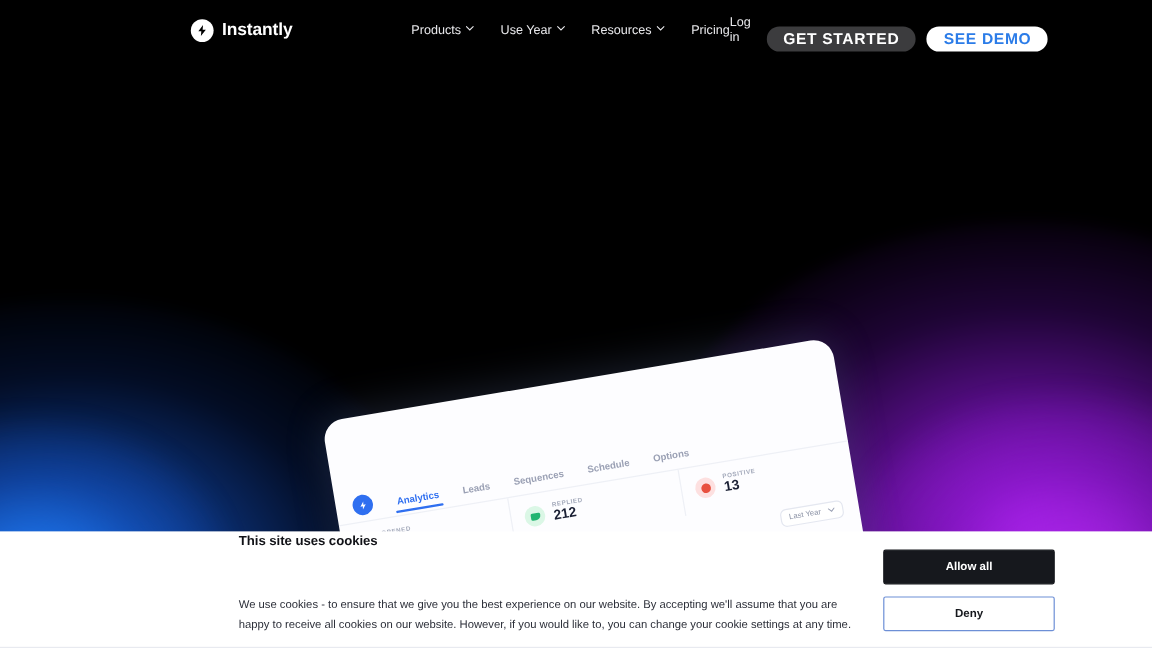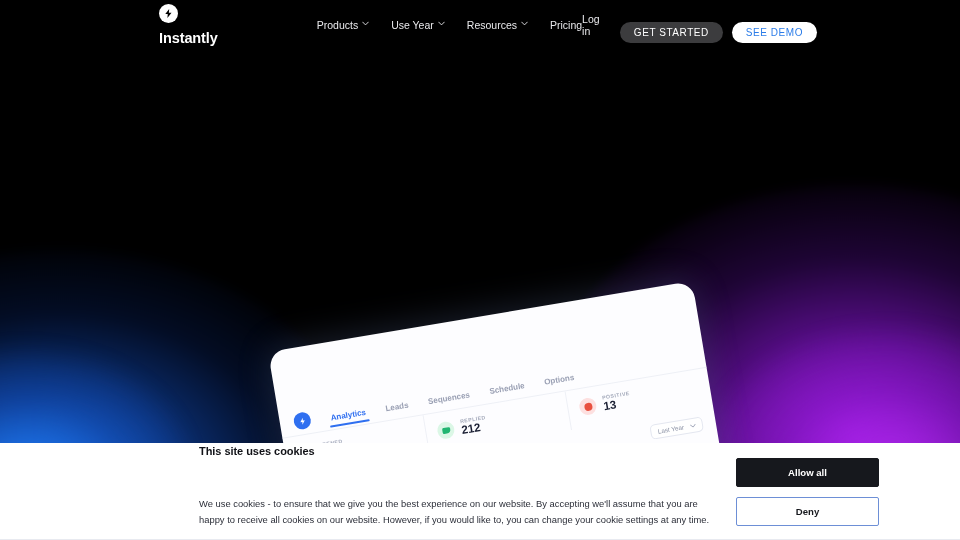--- a/index.html
+++ b/index.html
@@ -56,23 +56,22 @@
     filter:blur(10px);
   }
 
   
   .navbar {
     position:absolute; top:0; left:0; right:0; height:50px;
     display:flex; align-items:center;
     z-index:40;
   }
   .brand {
-    display:flex; align-items:flex-start; gap:7px;
+    display:flex; align-items:center; gap:7px;
     margin-left:159px;
-    flex-direction:column;
   }
   .brand-mark {
     width:19px; height:19px; border-radius:50%;
     background:#fff; display:flex; align-items:center; justify-content:center;
     flex:0 0 auto;
   }
   .brand-name {
     color:#fff; font-size:14.5px; font-weight:700; letter-spacing:-0.1px;
   }
 
@@ -92,21 +91,21 @@
 
   .nav-actions {
     display:flex; align-items:center; gap:9px;
     margin-left:auto; margin-right:143px;
   }
   .login-link {
     color:#e9e9ec; font-size:10.5px; cursor:pointer; margin-right:4px;
   }
   .btn-pill {
     border:none; border-radius:40px; cursor:pointer;
-    font-size:10px; font-weight:400; letter-spacing:0.55px;
+    font-size:13px; font-weight:700; letter-spacing:0.55px;
     padding:0 14px; height:21px;
     display:flex; align-items:center; justify-content:center;
     white-space:nowrap;
     font-family:"Liberation Sans", sans-serif;
     margin-top:14px;
   }
   .btn-get-started { background:#3c3c3e; color:#fff; }
   .btn-see-demo { background:#fff; color:#2b7ce8; }
 
   

